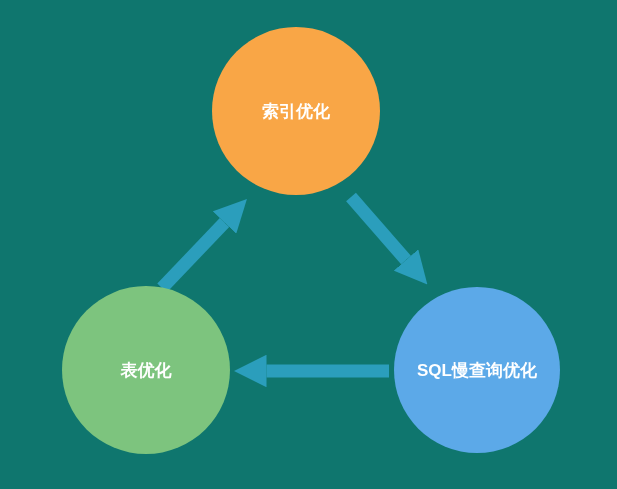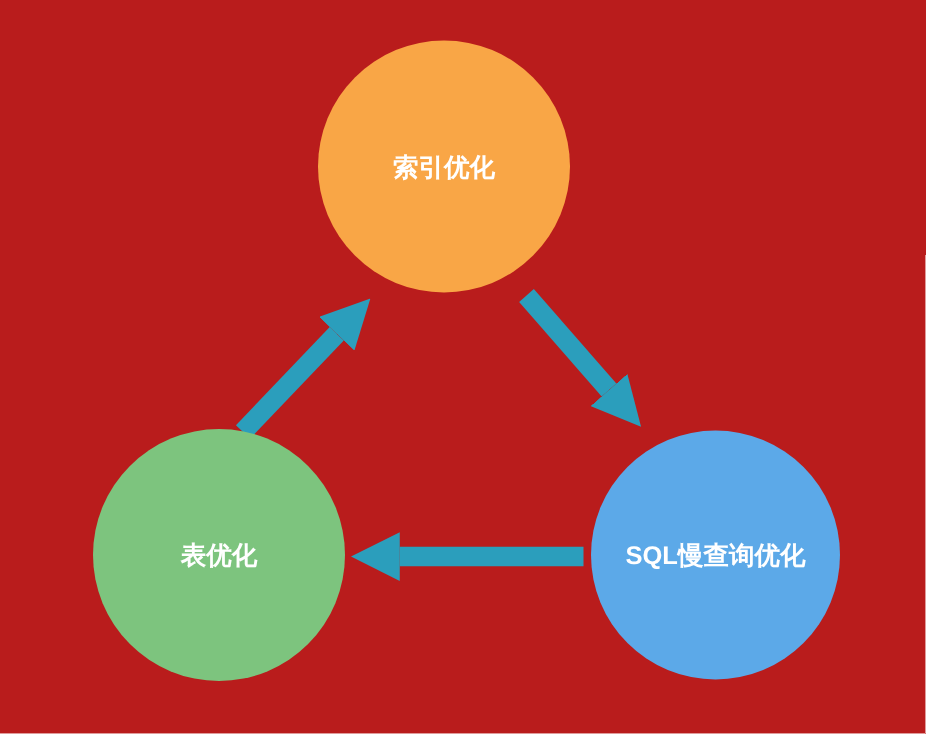--- a/index.html
+++ b/index.html
@@ -5,21 +5,21 @@
   html, body {
     margin: 0;
     padding: 0;
     background: #ffffff;
     font-family: "Liberation Sans", "DejaVu Sans", sans-serif;
   }
   .stage {
     position: relative;
     width: 617px;
     height: 489px;
-    background: #b91c1c;
+    background: #0f766e;
     overflow: hidden;
   }
   svg {
     display: block;
     width: 617px;
     height: 489px;
   }
   .node-label {
     fill: #ffffff;
     font-weight: bold;

